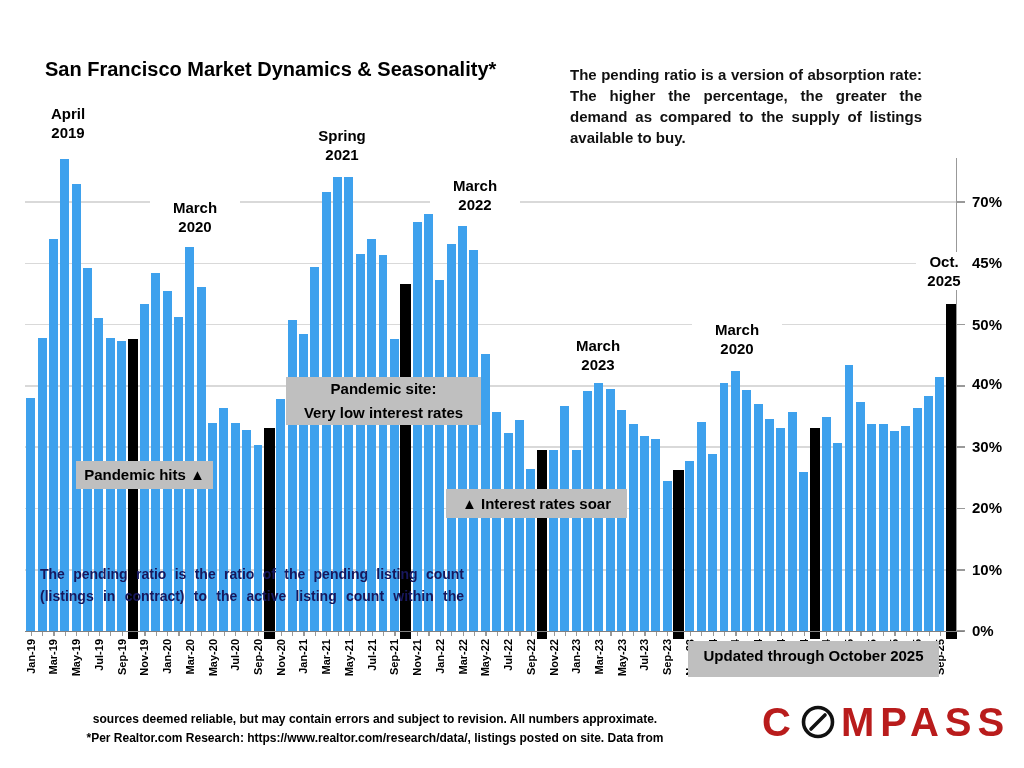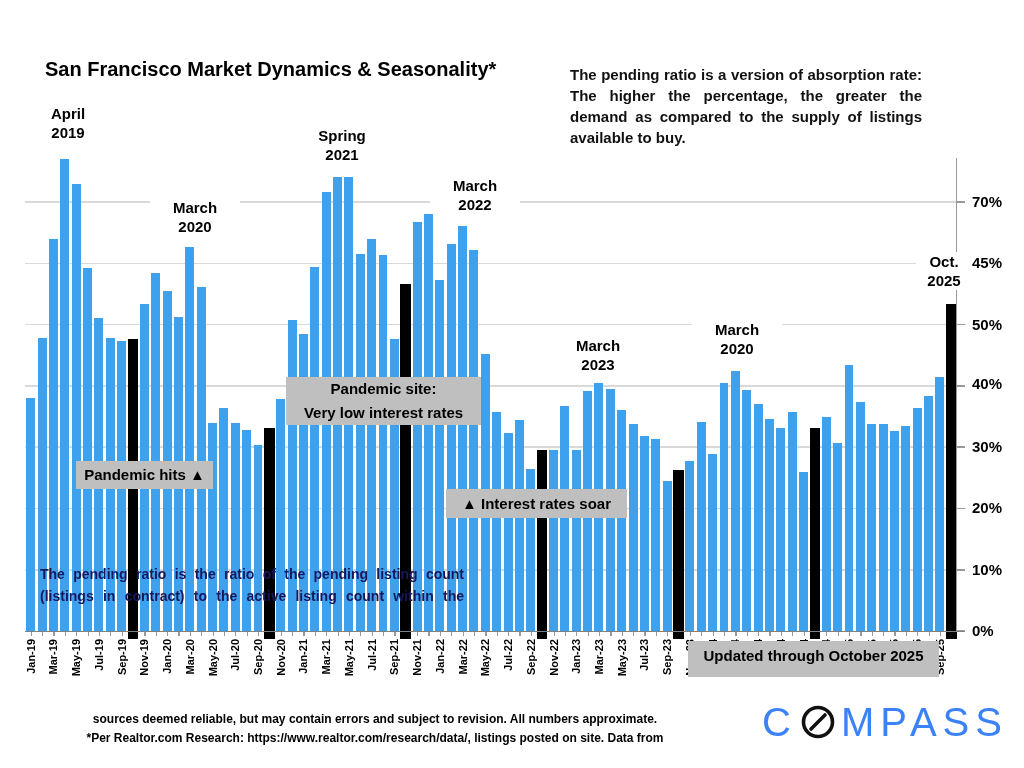--- a/index.html
+++ b/index.html
@@ -24,22 +24,22 @@
         font-weight:700;text-align:right;transform:rotate(-90deg);white-space:nowrap;}
   .ann{position:absolute;width:90px;text-align:center;font-size:15px;font-weight:700;
        line-height:19px;background:#fff;z-index:4;}
   .callout{position:absolute;background:#bfbfbf;color:#000;font-size:15px;font-weight:700;
        text-align:center;z-index:5;}
   .explainer{position:absolute;left:40px;top:563px;width:424px;color:#17175c;font-size:14px;
        font-weight:700;z-index:6;}
   .explainer .line{line-height:22px;text-align:justify;text-align-last:justify;}
   .footer{position:absolute;left:40px;top:710px;width:670px;text-align:center;font-size:12px;
        font-weight:700;line-height:19px;z-index:4;}
-  .logo{position:absolute;left:762px;top:700px;font-size:40px;letter-spacing:6px;color:#3b82f6;
-       font-weight:400;z-index:4;white-space:nowrap;}
+  .logo{position:absolute;left:762px;top:700px;font-size:40px;letter-spacing:6px;color:#b91c1c;
+       font-weight:700;z-index:4;white-space:nowrap;}
   .logo svg{vertical-align:-4px;margin:0 5px 0 3px;}
 </style>
 </head>
 <body>
 
 <div class="page">
 
   <div class="subtitle">San Francisco Market Dynamics &amp; Seasonality*</div>
 
   <div class="para black">The pending ratio is a version of absorption rate:  The higher the percentage, the greater the demand as compared to the supply of listings available to buy.</div>

